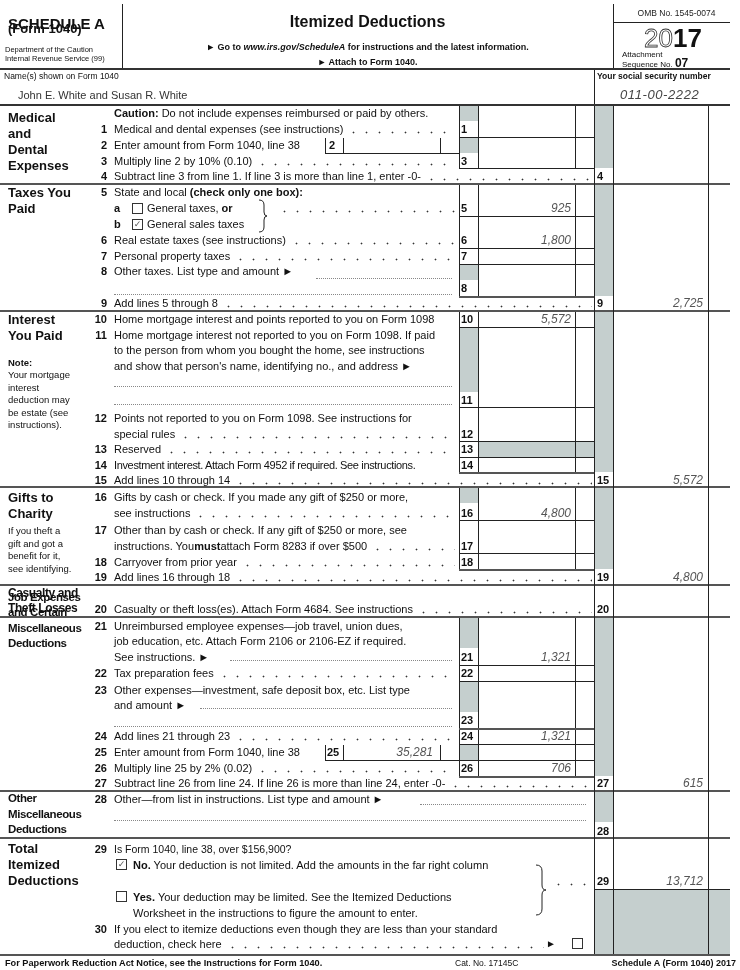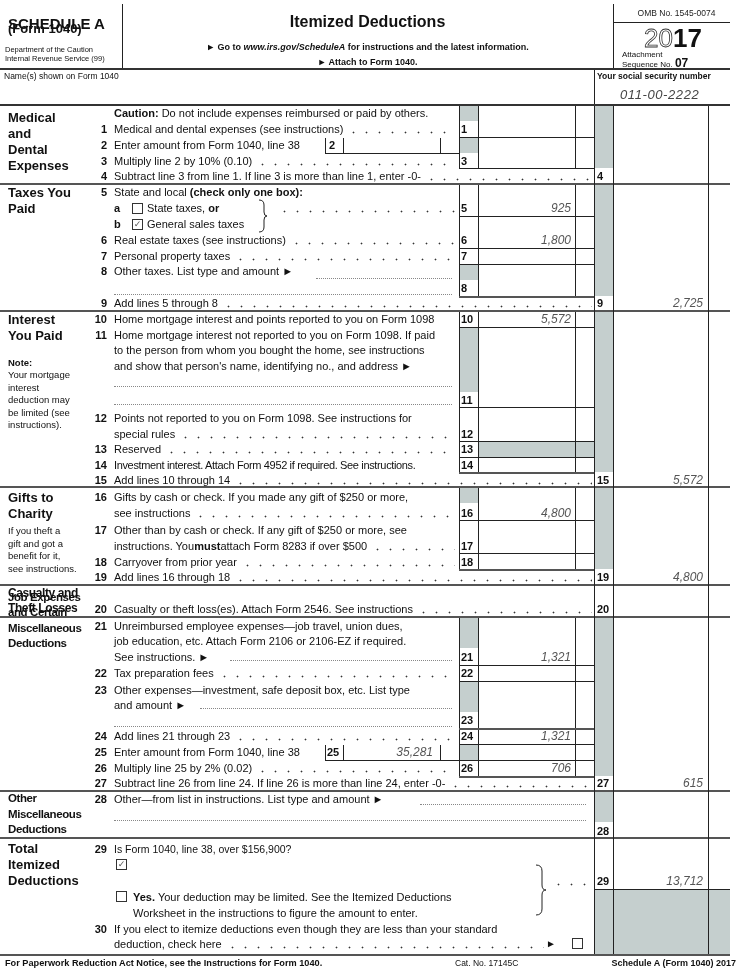--- a/index.html
+++ b/index.html
@@ -131,20 +131,21 @@
   <div class="a b" style="left:613px;width:120px;text-align:center;top:24px;font-size:26px;line-height:28px">
     <span class="outline">20</span><span>17</span>
   </div>
   <div class="a" style="left:622px;top:50px;font-size:8px;line-height:9px">Attachment</div>
   <div class="a" style="left:622px;top:57px;font-size:8px;line-height:12px">
     <span>Sequence No. </span><span class="b" style="font-size:12px">07</span>
   </div>
 
   <div class="a" style="left:4px;top:71px;font-size:8.5px;line-height:10px">Name(s) shown on Form 1040</div>
   <div class="a b" style="left:597px;top:71px;font-size:8.5px;line-height:10px">Your social security number</div>
+  <div class="a" style="left:18px;top:88px;font-size:11px;line-height:14px;color:#333;width:560px;height:14px">John E. White and Susan R. White</div>
   <div class="a" style="left:620px;top:87px;font-size:13px;line-height:15px;color:#444;font-style:italic;letter-spacing:0.6px;width:100px;height:15px">011-00-2222</div>
 
   <div class="sect" style="top:110px">
     <div>Medical</div>
     <div>and</div>
     <div>Dental</div>
     <div>Expenses</div>
   </div>
   <div class="t" style="left:114px;top:106px"><span class="b">Caution:</span><span> Do not include expenses reimbursed or paid by others.</span></div>
 
@@ -179,21 +180,21 @@
 
   <div class="sect" style="top:185px">
     <div>Taxes You</div>
     <div>Paid</div>
   </div>
   <div class="ln" style="top:185px">5</div>
   <div class="t" style="left:114px;top:185px"><span>State and local </span><span class="b">(check only one box):</span></div>
 
   <div class="t b" style="left:114px;top:201px">a</div>
   <div class="cb" style="left:132px;top:203px" aria-checked="false"></div>
-  <div class="t" style="left:147px;top:201px"><span>State taxes, </span><span class="b">or</span></div>
+  <div class="t" style="left:147px;top:201px"><span>General taxes, </span><span class="b">or</span></div>
   <div class="a dots" style="left:278px;top:201px;width:177px;height:14px;margin:0"></div>
 
   <div class="t b" style="left:114px;top:217px">b</div>
   <div class="cb checked" style="left:132px;top:219px" aria-checked="true"></div>
   <div class="t" style="left:147px;top:217px">General sales taxes</div>
   <svg class="a" style="left:257px;top:199px" width="12" height="34">
       <path d="M2 1 Q7 1 7 6 L7 13 Q7 17 10 17 Q7 17 7 21 L7 28 Q7 33 2 33" fill="none" stroke="#222" stroke-width="1"></path>
     </svg>
   <div class="bn" style="top:201px">5</div>
   <div class="iv val" style="top:201px">925</div>
@@ -231,21 +232,21 @@
 
   <div class="sect" style="top:312px">
     <div>Interest</div>
     <div>You Paid</div>
   </div>
   <div class="note" style="top:357px">
     <div class="b">Note:</div>
     <div>Your mortgage</div>
     <div>interest</div>
     <div>deduction may</div>
-    <div>be limited (see</div>
+    <div>be estate (see</div>
     <div>instructions).</div>
   </div>
 
   <div class="ln" style="top:312px">10</div>
   <div class="t" style="left:114px;top:312px">Home mortgage interest and points reported to you on Form 1098</div>
   <div class="bn" style="top:312px">10</div>
   <div class="iv val" style="top:312px">5,572</div>
 
   <div class="ln" style="top:328px">11</div>
   <div class="t" style="left:114px;top:328px">Home mortgage interest not reported to you on Form 1098. If paid</div>
@@ -286,21 +287,21 @@
   <div class="ov val" style="top:473px">5,572</div>
 
   <div class="sect" style="top:490px">
     <div>Gifts to</div>
     <div>Charity</div>
   </div>
   <div class="note" style="top:525px;line-height:12.6px">
     <div>If you theft a</div>
     <div>gift and got a</div>
     <div>benefit for it,</div>
-    <div>see instructions.</div>
+    <div>see identifying.</div>
   </div>
 
   <div class="ln" style="top:490px">16</div>
   <div class="t" style="left:114px;top:490px">Gifts by cash or check. If you made any gift of $250 or more,</div>
   <div class="row ti" style="top:506px">
       <span>see instructions</span>
       <span class="dots"></span>
     </div>
   <div class="bn" style="top:506px">16</div>
   <div class="iv val" style="top:506px">4,800</div>
@@ -331,21 +332,21 @@
     </div>
   <div class="on" style="top:570px">19</div>
   <div class="ov val" style="top:570px">4,800</div>
 
   <div class="sect sm" style="top:586px;font-size:12px;line-height:15px">
     <div>Casualty and</div>
     <div>Theft Losses</div>
   </div>
   <div class="ln" style="top:602px">20</div>
   <div class="row to" style="top:602px">
-      <span>Casualty or theft loss(es). Attach Form 2546. See instructions</span>
+      <span>Casualty or theft loss(es). Attach Form 4684. See instructions</span>
       <span class="dots"></span>
     </div>
   <div class="on" style="top:602px">20</div>
   <div class="ov val" style="top:602px"></div>
 
   <div class="sect sm" style="top:590px">
     <div>Job Expenses</div>
     <div>and Certain</div>
     <div>Miscellaneous</div>
     <div>Deductions</div>
@@ -418,20 +419,21 @@
 
   <div class="sect" style="top:841px">
     <div>Total</div>
     <div>Itemized</div>
     <div>Deductions</div>
   </div>
   <div class="ln" style="top:842px">29</div>
   <div class="t" style="left:114px;top:842px;font-size:10.5px">Is Form 1040, line 38, over $156,900?</div>
 
   <div class="cb checked" style="left:116px;top:859px" aria-checked="true"></div>
+  <div class="t" style="left:133px;top:858px"><span class="b">No.</span><span> Your deduction is not limited. Add the amounts in the far right column</span></div>
 
   <div class="cb" style="left:116px;top:891px" aria-checked="false"></div>
   <div class="t" style="left:133px;top:906px">Worksheet in the instructions to figure the amount to enter.</div>
   <div class="t" style="left:133px;top:890px"><span class="b">Yes.</span><span> Your deduction may be limited. See the Itemized Deductions</span></div>
 
   <svg class="a" style="left:534px;top:864px" width="14" height="52">
       <path d="M2 1 Q8 1 8 7 L8 21 Q8 26 12 26 Q8 26 8 31 L8 45 Q8 51 2 51" fill="none" stroke="#222" stroke-width="1"></path>
     </svg>
   <div class="a dots" style="left:552px;top:874px;width:38px;height:14px;margin:0"></div>
   <div class="on" style="top:874px">29</div>

